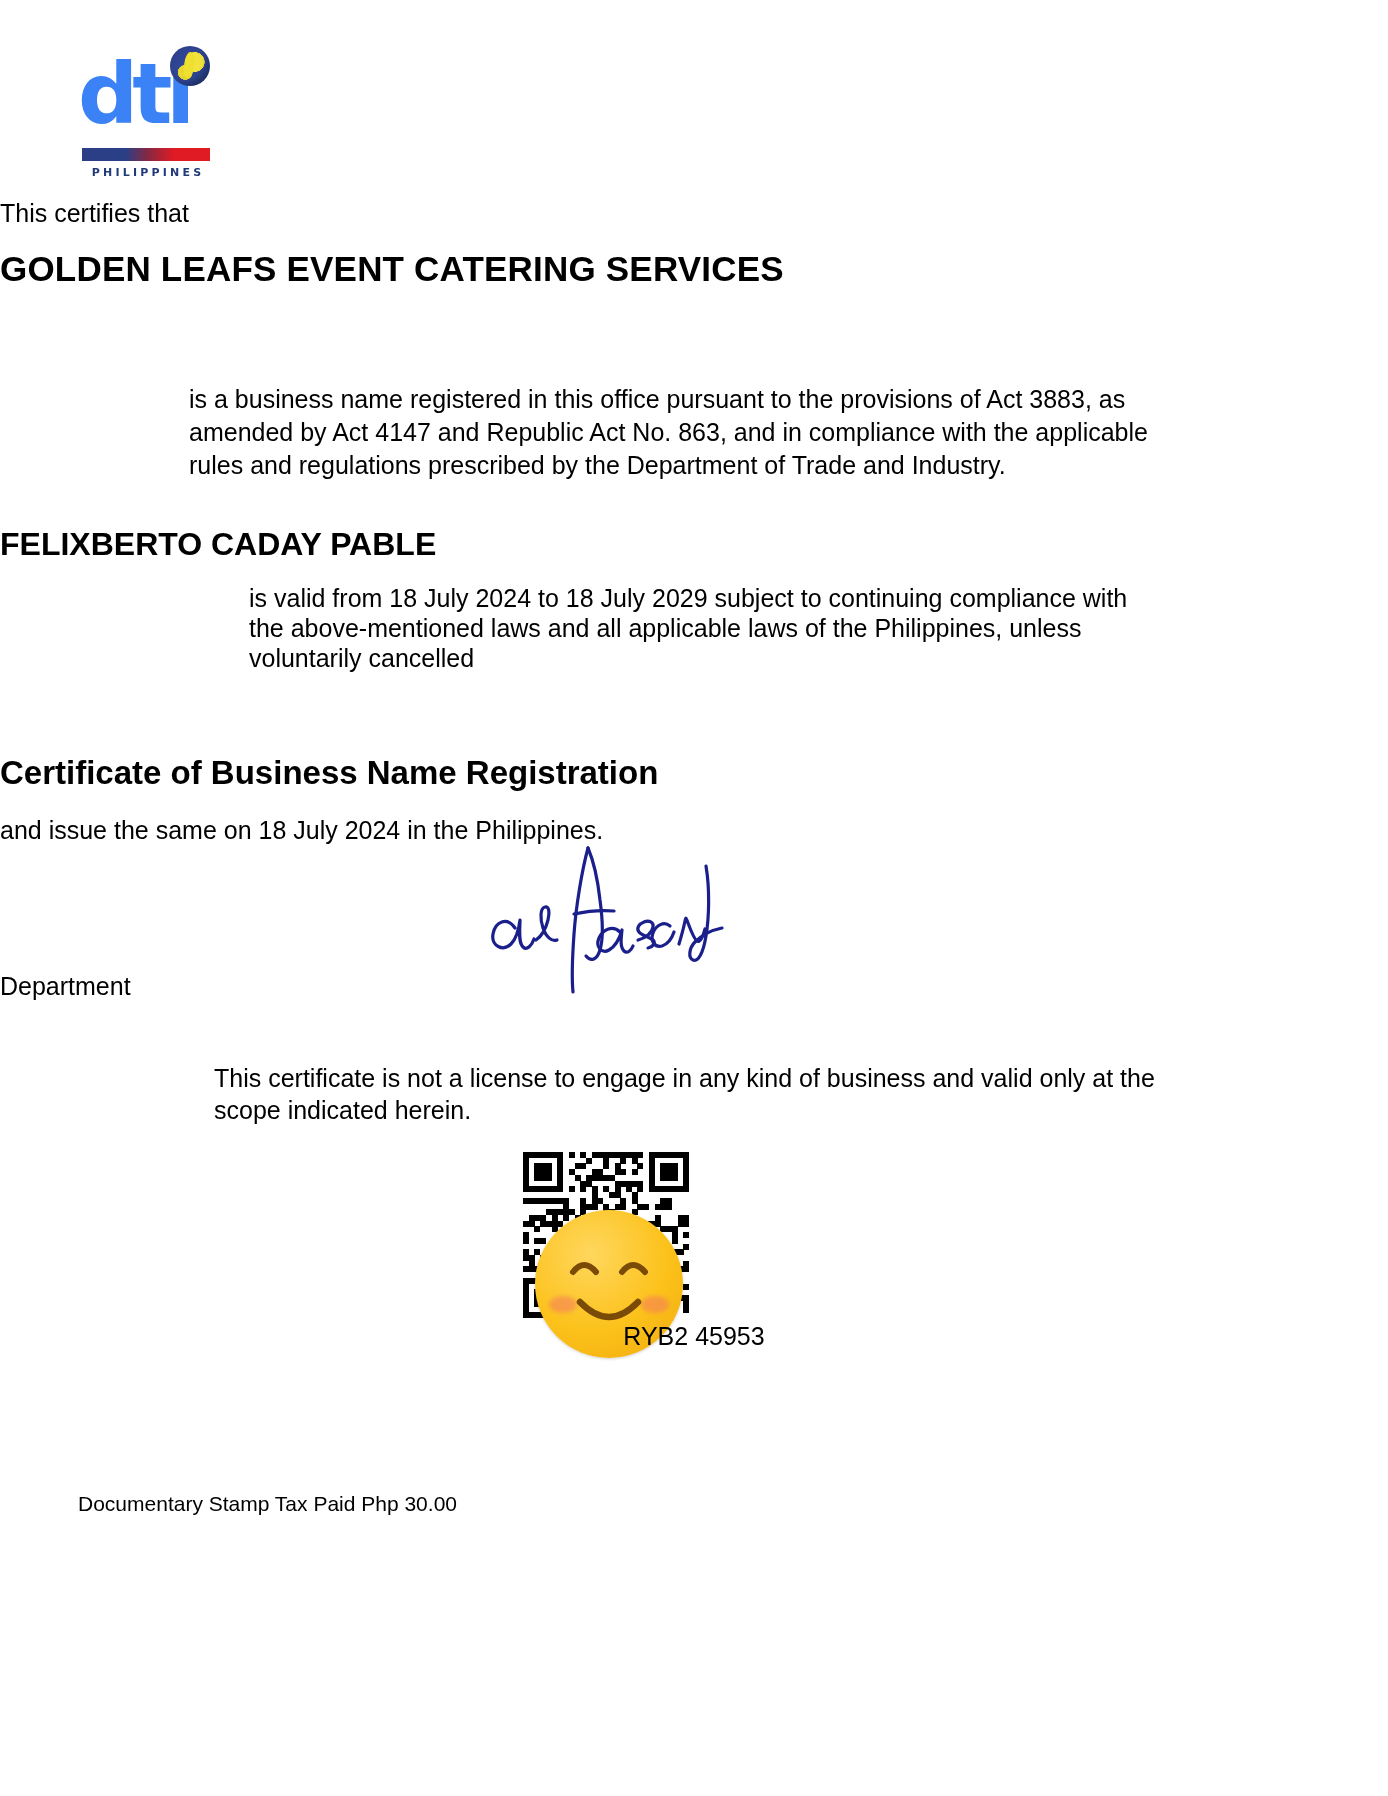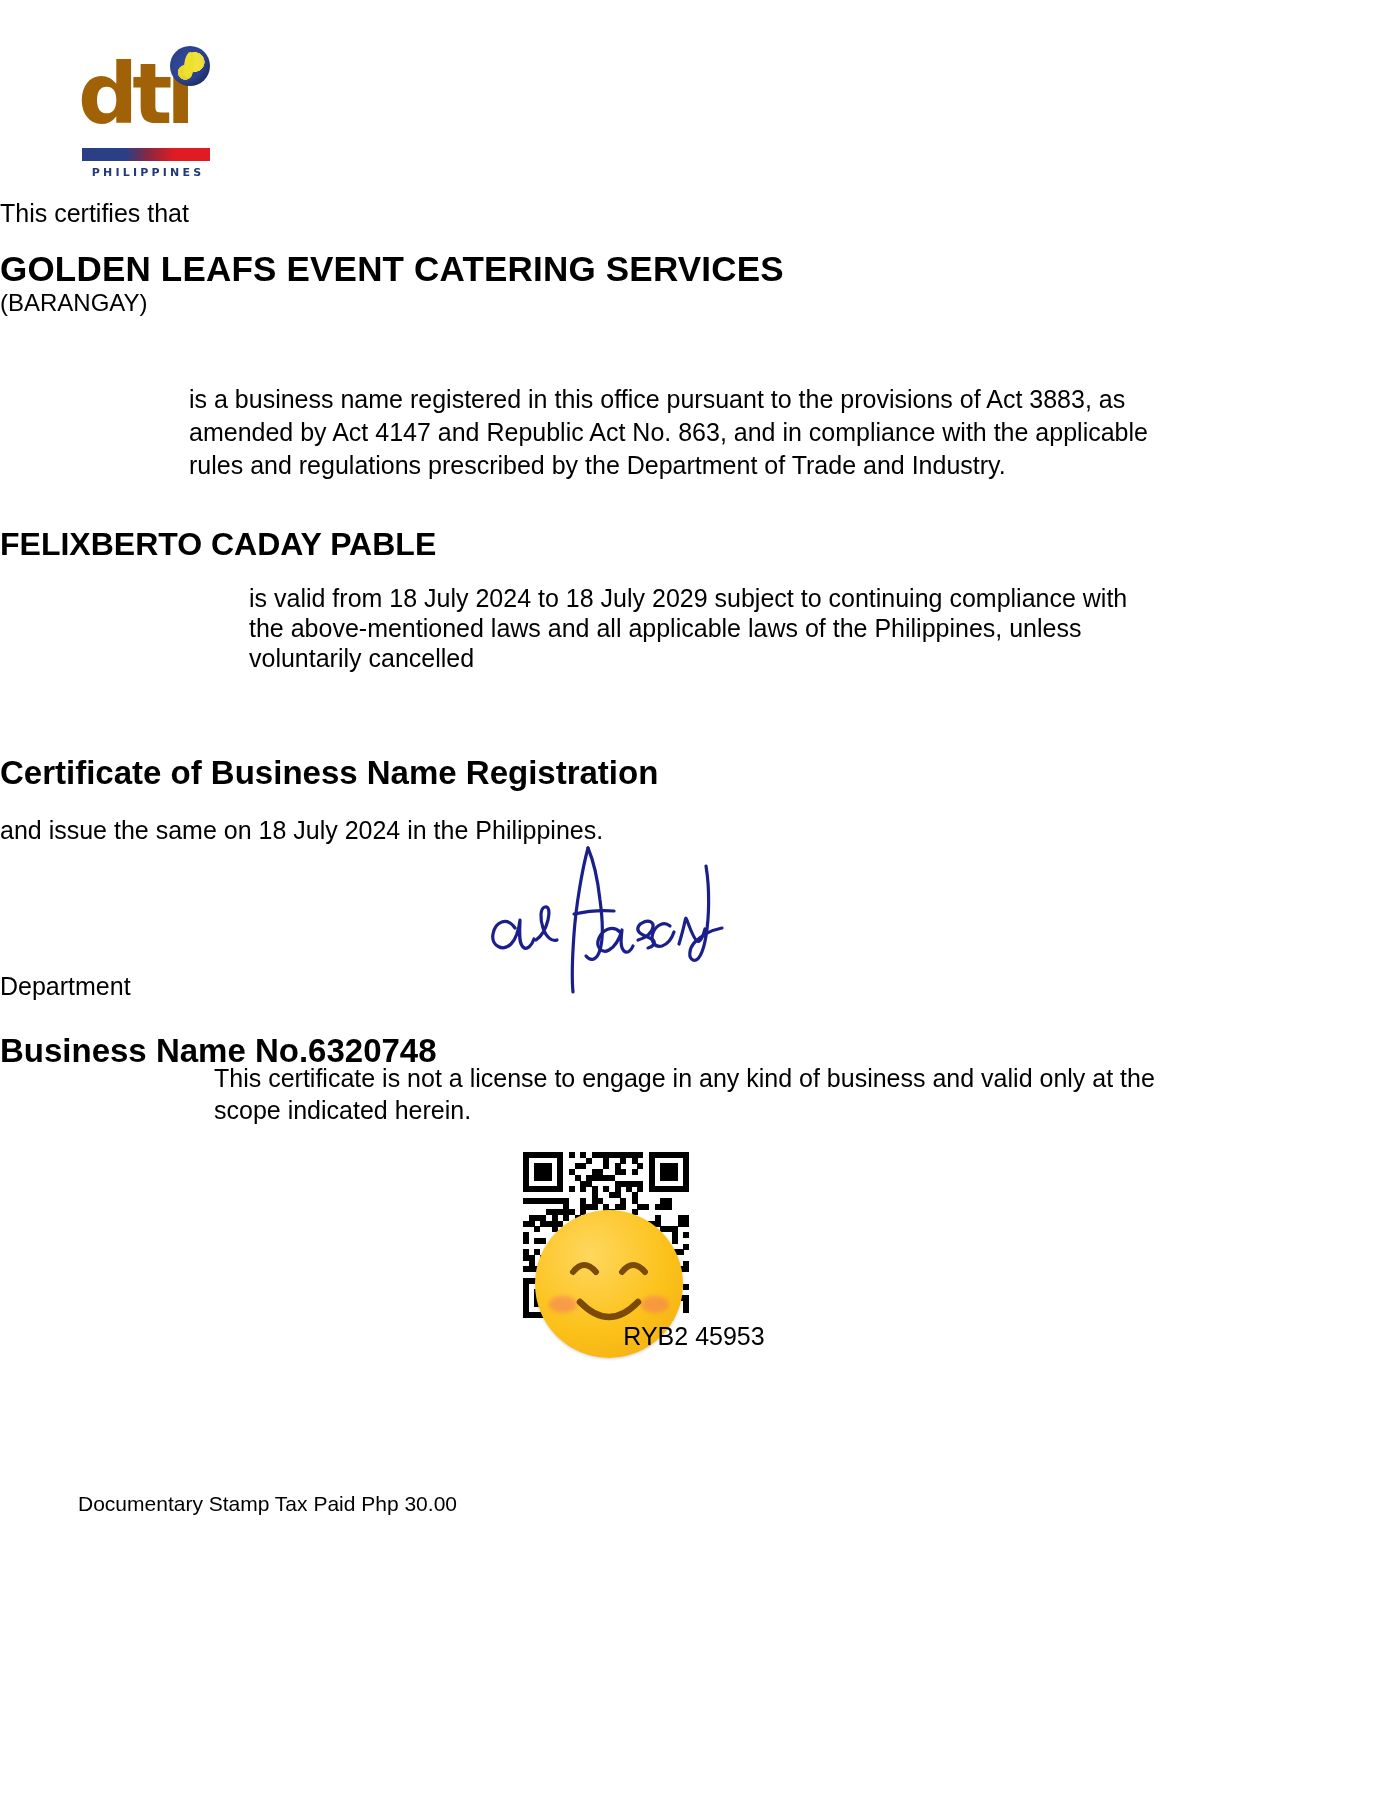--- a/index.html
+++ b/index.html
@@ -34,21 +34,21 @@
     position: relative;
     width: 140px;
     height: 100px;
   }
   .logo-word {
     font-family: "DejaVu Sans", sans-serif;
     font-weight: bold;
     font-size: 84px;
     line-height: 84px;
     letter-spacing: -6px;
-    color: #a16207;
+    color: #3b82f6;
     position: absolute;
     left: 0;
     top: 8px;
   }
   .logo-globe {
     position: absolute;
     left: 92px;
     top: 2px;
     width: 40px;
     height: 40px;
@@ -299,21 +299,20 @@
       <div class="logo-word">dti</div>
       <div class="logo-globe"></div>
       <div class="logo-bar"></div>
       <div class="logo-sub">PHILIPPINES</div>
     </div>
   </div>
 
   <div class="line t-certifies">This certifies that</div>
 
   <div class="biz-name">GOLDEN LEAFS EVENT CATERING SERVICES</div>
-  <div class="biz-scope">(BARANGAY)</div>
 
   <div class="para-registered">is a business name registered in this office pursuant to the provisions of Act 3883, as amended by Act 4147 and Republic Act No. 863, and in compliance with the applicable rules and regulations prescribed by the Department of Trade and Industry.</div>
 
   <div class="owner-name">FELIXBERTO CADAY PABLE</div>
 
   <div class="para-valid">is valid from 18 July 2024 to 18 July 2029 subject to continuing compliance with the above-mentioned laws and all applicable laws of the Philippines, unless voluntarily cancelled</div>
 
 
   <div class="cert-title">Certificate of Business Name Registration</div>
 
@@ -336,21 +335,20 @@
         <path d="M200 90 c-6 -5 -14 -1 -17 7 c-3 8 2 15 9 13 c6 -2 10 -8 12 -14"></path>
         <path d="M209 108 c3 -10 5 -18 6 -23 c1 -5 1 -3 3 2 c3 8 6 16 9 18 c3 2 6 -4 8 -12"></path>
         <path d="M236 30 c4 24 3 52 0 70 c-3 18 -8 26 -13 24 c-5 -2 -4 -12 2 -18
                  c7 -7 17 -12 27 -14"></path>
       </g>
     </svg>
   </div>
 
   <div class="sig-role">Department</div>
 
-  <div class="bn-number">Business Name No.6320748</div>
   <div class="disclaimer">This certificate is not a license to engage in any kind of business and valid only at the scope indicated herein.</div>
 
   <div class="qr-wrap">
     <div class="qr-canvas" id="qr-canvas">
         <div class="m" style="left: 0px; top: 0px; width: 6px; height: 6px;"></div>
         <div class="m" style="left: 5.72414px; top: 0px; width: 6px; height: 6px;"></div>
         <div class="m" style="left: 11.4483px; top: 0px; width: 6px; height: 6px;"></div>
         <div class="m" style="left: 17.1724px; top: 0px; width: 6px; height: 6px;"></div>
         <div class="m" style="left: 22.8966px; top: 0px; width: 6px; height: 6px;"></div>
         <div class="m" style="left: 28.6207px; top: 0px; width: 6px; height: 6px;"></div>

